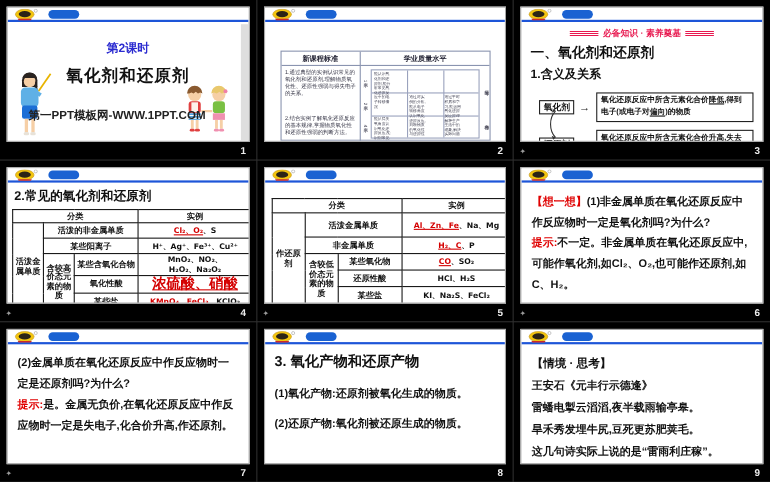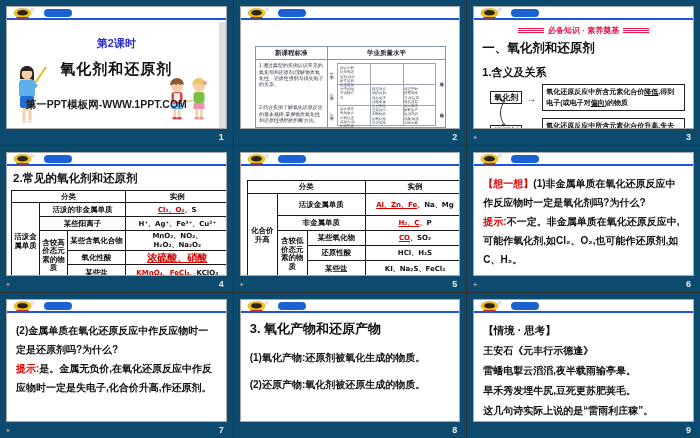--- a/index.html
+++ b/index.html
@@ -1,21 +1,21 @@
 <!DOCTYPE html>
 <html><head>
 <meta charset="utf-8">
 <style>
   * { margin:0; padding:0; box-sizing:border-box; }
   html,body { width:700px; height:438px; overflow:hidden; }
   body { font-family:"Liberation Sans", sans-serif; background:#2f2f2f; }
   .grid { width:700px; height:438px; display:grid;
           grid-template-columns:repeat(3,1fr); grid-template-rows:repeat(3,1fr);
           gap:1px; background:#2f2f2f; }
-  .cell { position:relative; background:#0c4a6e; padding:6px 6px 16px 6px; }
+  .cell { position:relative; background:#000000; padding:6px 6px 16px 6px; }
   .slide { position:relative; width:100%; height:100%; background:#fff;
            border:1px solid #a8a8a8; overflow:hidden; }
   .num { position:absolute; right:9px; bottom:3px; font-size:9px; font-weight:bold; color:#ececec; }
   .star { position:absolute; left:5px; bottom:3px; font-size:7px; color:#9a9a9a; }
 
   
   .chrome { position:absolute; top:0; left:0; right:0; height:13px; background:#fff;
             border-bottom:2px solid #1d55d8; z-index:3; }
   .logo { position:absolute; left:6px; top:1px; width:24px; height:11px; }
   .pill { position:absolute; left:37px; top:2px; width:28px; height:8px;
@@ -54,21 +54,21 @@
   .s2-side { position:absolute; top:4px; bottom:12px; width:8px; display:flex; flex-direction:column;
              justify-content:space-around; align-items:center; }
   .s2-side span { writing-mode:vertical-rl; font-size:6px; color:#445; transform:scale(0.7); white-space:nowrap; }
   .s2-sideL { left:0; } .s2-sideR { right:0; }
 
   
   .s3-banner { margin-top:3px; display:flex; align-items:center; justify-content:center; gap:4px; }
   .s3-banner b { color:#e8184f; font-size:8px; font-weight:bold; }
   .s3-deco { width:26px; height:5px;
              background:repeating-linear-gradient(to bottom,#e8184f 0 1px,transparent 1px 2px); }
-  .s3-head { margin:4px 0 8px 8px; font-size:12.5px; font-weight:bold; color:#111; }
+  .s3-head { margin:4px 0 3px 8px; font-size:12.5px; font-weight:bold; color:#111; }
   .s3-sub  { margin:3px 0 0 8px; font-size:11px; font-weight:bold; color:#111; }
   .s3-diag { position:absolute; left:8px; right:6px; top:60px; bottom:2px; }
   .s3-lab { position:absolute; left:8px; width:32px; height:13px; border:1px solid #222;
             font-size:8px; font-weight:bold; color:#111; text-align:center; line-height:12px; background:#fff; }
   .s3-box { position:absolute; left:60px; right:2px; height:27px; border:1px solid #222;
             font-size:7px; font-weight:bold; color:#111; padding:2px 3px; line-height:1.5; }
   .s3-box .kw { text-decoration:underline; text-underline-offset:1px; }
   .s3-arr { position:absolute; left:44px; font-size:10px; font-weight:bold; color:#222; }
   .s3-loop { position:absolute; left:14px; top:16px; }
 
@@ -290,21 +290,21 @@
             <td colspan="2" style="height:14px">某些阳离子</td>
             <td><span class="formula">H⁺、Ag⁺、Fe³⁺、Cu²⁺</span></td>
           </tr>
           <tr>
             <td rowspan="3">含较高价态元素的物质</td>
             <td style="height:20px">某些含氧化合物</td>
             <td><span class="formula">MnO₂、NO₂、</span><br><span class="formula">H₂O₂、Na₂O₂</span></td>
           </tr>
           <tr>
             <td style="height:14px">氧化性酸</td>
-            <td><span class="red rul" style="font-size:10px">浓硫酸、硝酸</span></td>
+            <td><span class="red rul" style="font-size:13px">浓硫酸、硝酸</span></td>
           </tr>
           <tr>
             <td style="height:16px">某些盐</td>
             <td><span class="formula red rul">KMnO₄、FeCl₃</span><span class="formula">、KClO₃</span></td>
           </tr>
         </tbody>
           </table>
       </div>
     </div>
     <span class="star">✦</span>
@@ -331,21 +331,21 @@
               <col style="width:30px">
               <col style="width:58px">
               <col>
             </colgroup>
           <tbody>
               <tr>
             <td colspan="3" style="height:13px">分类</td>
             <td>实例</td>
           </tr>
           <tr>
-            <td rowspan="5">化合价升高</td>
+            <td rowspan="5">作还原剂</td>
             <td colspan="2" style="height:22px">活泼金属单质</td>
             <td><span class="formula red rul">Al、Zn、Fe</span><span class="formula">、Na、Mg</span></td>
           </tr>
           <tr>
             <td colspan="2" style="height:15px">非金属单质</td>
             <td><span class="formula red rul">H₂、C</span><span class="formula">、P</span></td>
           </tr>
           <tr>
             <td rowspan="3">含较低价态元素的物质</td>
             <td style="height:15px">某些氧化物</td>

